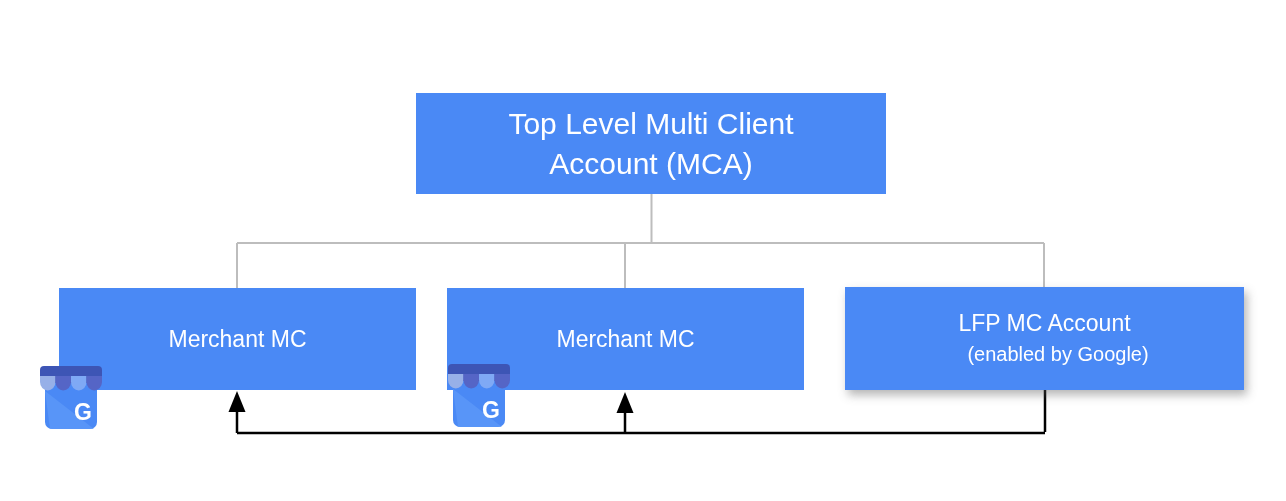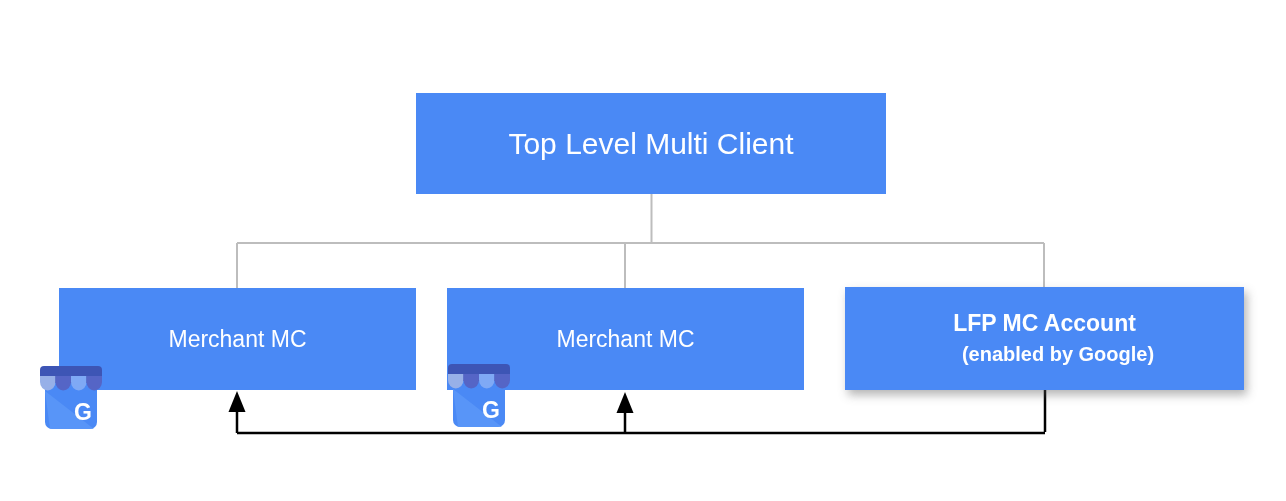--- a/index.html
+++ b/index.html
@@ -34,21 +34,20 @@
     align-items:center;justify-content:center;
     text-align:center;
   }
   .node-mca{left:416px;top:93px;width:470px;height:101px;font-size:30px;line-height:40px;}
   .node-sub1{left:59px;top:288px;width:357px;height:102px;font-size:23px;line-height:31px;}
   .node-sub2{left:447px;top:288px;width:357px;height:102px;font-size:23px;line-height:31px;}
   .node-lfp{
     left:845px;top:287px;width:399px;height:103px;
     font-size:23px;line-height:31px;
     box-shadow:3px 5px 9px rgba(90,90,90,0.45);
-    font-weight:bold;
   }
   .node-lfp .line2{font-size:20px;margin-left:27px;}
   .gmb-icon{position:absolute;width:66px;height:67px;}
   .gmb-icon-1{left:38px;top:364px;}
   .gmb-icon-2{left:446px;top:362px;}
 </style>
 </head>
 <body>
 
 <div class="canvas">
@@ -57,20 +56,21 @@
 
     <path d="M651.5 194 V243 M237 243 H1044 M237 243 V288 M625 243 V288 M1044 243 V287" fill="none" stroke="var(--hierarchy-line)" stroke-width="2"></path>
 
     <path d="M1045 390 V432 M1045 433 H237 M237 433 V410 M625 433 V410" fill="none" stroke="var(--flow-line)" stroke-width="2.5"></path>
     <polygon points="237,391 228.5,412 245.5,412" fill="var(--flow-line)"></polygon>
     <polygon points="625,392 616.5,413 633.5,413" fill="var(--flow-line)"></polygon>
   </svg>
 
   <div class="node node-mca">
     <span>Top Level Multi Client</span>
+    <span>Account (MCA)</span>
   </div>
 
   <div class="node node-sub1">
     <span>Merchant MC</span>
   </div>
 
   <div class="node node-sub2">
     <span>Merchant MC</span>
   </div>
 

